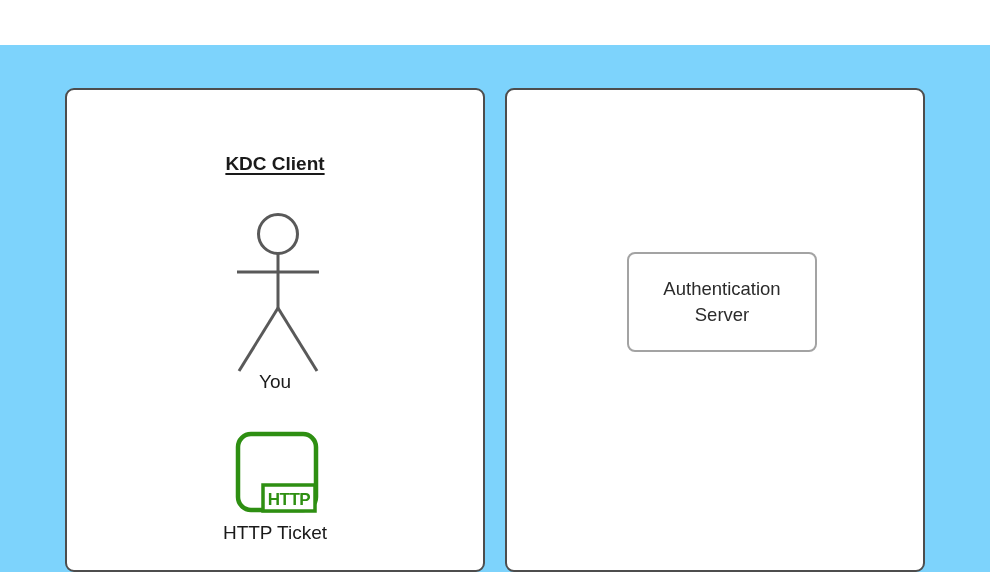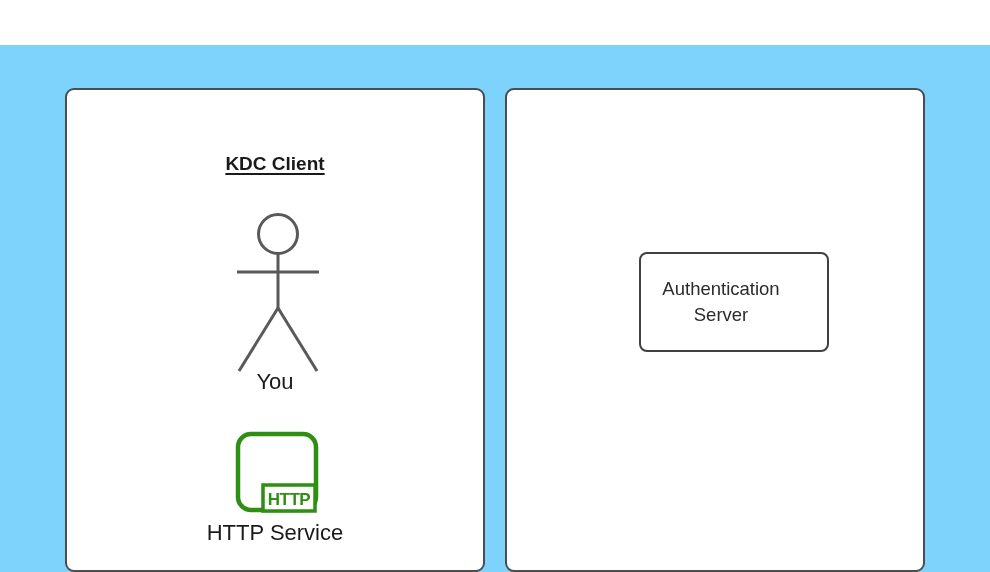--- a/index.html
+++ b/index.html
@@ -51,42 +51,43 @@
   .person-svg {
     position: absolute;
     left: 164px;
     top: 121px;
   }
   .diagram-label {
     position: absolute;
     left: 0;
     width: 100%;
     text-align: center;
-    font-size: 22px;
+    font-size: 19px;
     line-height: 22px;
     color: #1a1a1a;
   }
   .label-you { top: 281px; }
   .http-svg {
     position: absolute;
     left: 168px;
     top: 341px;
   }
   .label-http-service { top: 432px; }
 
   .server-box {
     position: absolute;
-    left: 132px;
+    left: 120px;
     width: 190px;
     height: 100px;
     background: #ffffff;
-    border: 2px solid #404040;
+    border: 2px solid #a3a3a3;
     border-radius: 8px;
     display: flex;
     align-items: center;
+    justify-content: center;
   }
   .server-box-auth { top: 162px; }
   .server-box-tgs  { top: 342px; }
   .server-label {
     display: block;
     width: 160px;
     text-align: center;
     font-size: 18.5px;
     line-height: 26px;
     color: #2b2b2b;
@@ -114,21 +115,21 @@
     </svg>
 
     <div class="diagram-label label-you">You</div>
 
     <svg class="http-svg" width="86" height="84" viewBox="0 0 86 84" aria-hidden="true">
       <rect x="3" y="3" width="78" height="76" rx="13" fill="none" stroke-width="4.5" stroke="#2e8f12"></rect>
       <rect x="28" y="54" width="52" height="26" fill="#ffffff" stroke-width="3.5" stroke="#2e8f12"></rect>
       <text class="http-badge-text" x="54" y="73.5" text-anchor="middle" font-size="17" fill="#2e8f12">HTTP</text>
     </svg>
 
-    <div class="diagram-label label-http-service">HTTP Service</div>
+    <div class="diagram-label label-http-service">HTTP Ticket</div>
   </section>
 
   <section class="panel panel-right">
 
     <div class="server-box server-box-auth">
       <span class="server-label">Authentication Server</span>
     </div>
 
   </section>
 

